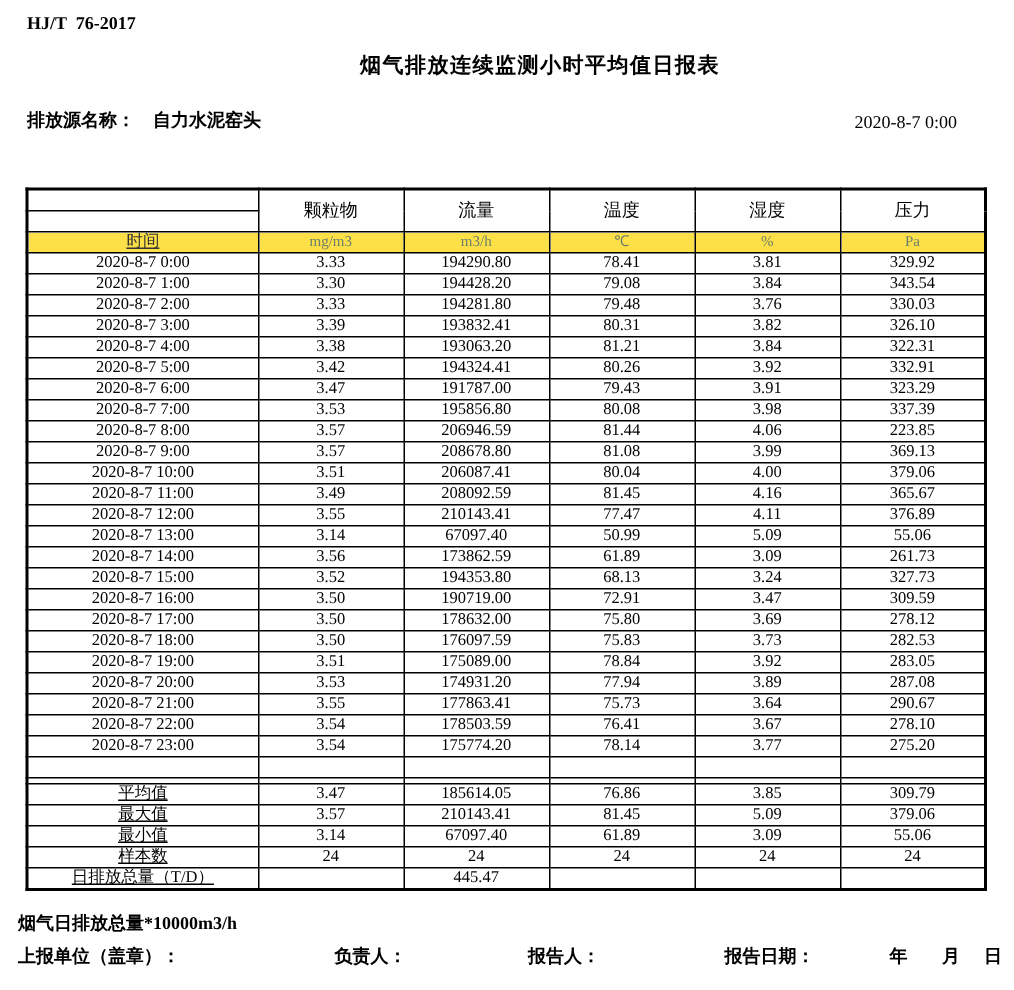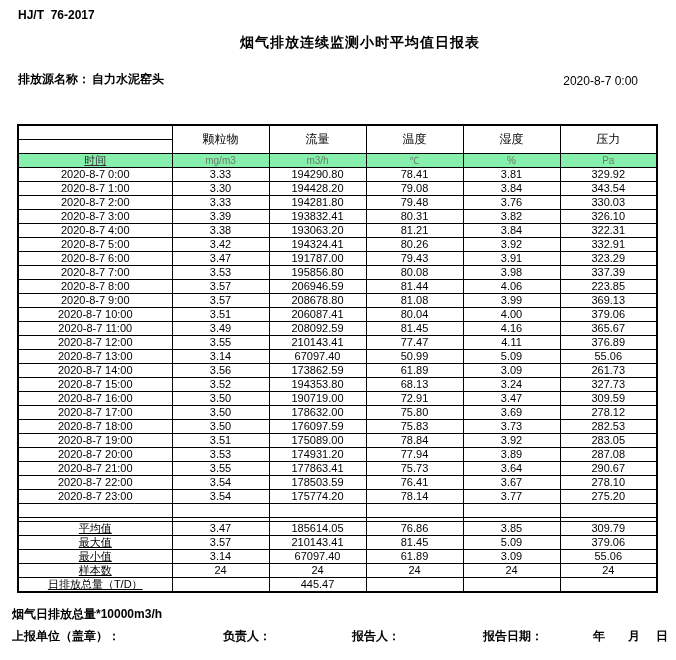--- a/index.html
+++ b/index.html
@@ -1,37 +1,37 @@
 <!DOCTYPE html>
 <html><head>
 <meta charset="utf-8">
 <style>
   html,body{margin:0;padding:0;background:#fff;}
   .page{
     width:676px;height:660px;background:#ffffff;color:#000;
-    font-family:Liberation Sans, sans-serif;
+    font-family:Liberation Serif, serif;
     overflow:hidden;position:relative;
   }
   .std{padding:8px 0 0 18px;font-weight:bold;font-size:12px;white-space:pre;}
   .title{text-align:center;font-weight:bold;font-size:14px;margin-top:12px;letter-spacing:1px;padding-left:44px;}
   .meta{display:flex;justify-content:space-between;align-items:flex-end;margin:19px 38px 0 18px;font-size:12px;}
   .source{font-weight:bold;white-space:pre;}
-  .source .name{margin-left:2px;}
+  .source .name{margin-left:12px;}
   .datetime{font-size:12px;}
   table.report{
     border-collapse:collapse;table-layout:fixed;width:641px;
     margin:36px 0 0 17px;border:2px solid #000000;
   }
   table.report td{
     border:1px solid #000;text-align:center;vertical-align:middle;
     font-size:11px;height:13px;line-height:13px;padding:0;overflow:hidden;white-space:nowrap;
   }
   tr.hdr td.ph{font-size:12px;}
   tr.split-row td{height:13px;}
-  tr.unit-row td{background:#86efac;color:#6b7d6b;font-size:10px;}
+  tr.unit-row td{background:#fde047;color:#6b7d6b;font-size:10px;}
   tr.unit-row td.time-h{color:#333;font-size:11px;text-decoration:underline;}
   tr.spacer td{height:3px;line-height:3px;}
   td.sum-label{text-decoration:underline;margin-top:41px;}
   .footnote{margin:13px 12px 0 12px;font-weight:bold;font-size:12px;}
   .signline{position:relative;height:20px;margin-top:3px;font-weight:bold;font-size:12px;}
   .signline span{position:absolute;top:2px;white-space:nowrap;}
   .pos-stamp{left:12px;}
   .pos-resp{left:223px;}
   .pos-rep{left:352px;}
   .pos-date{left:483px;}

